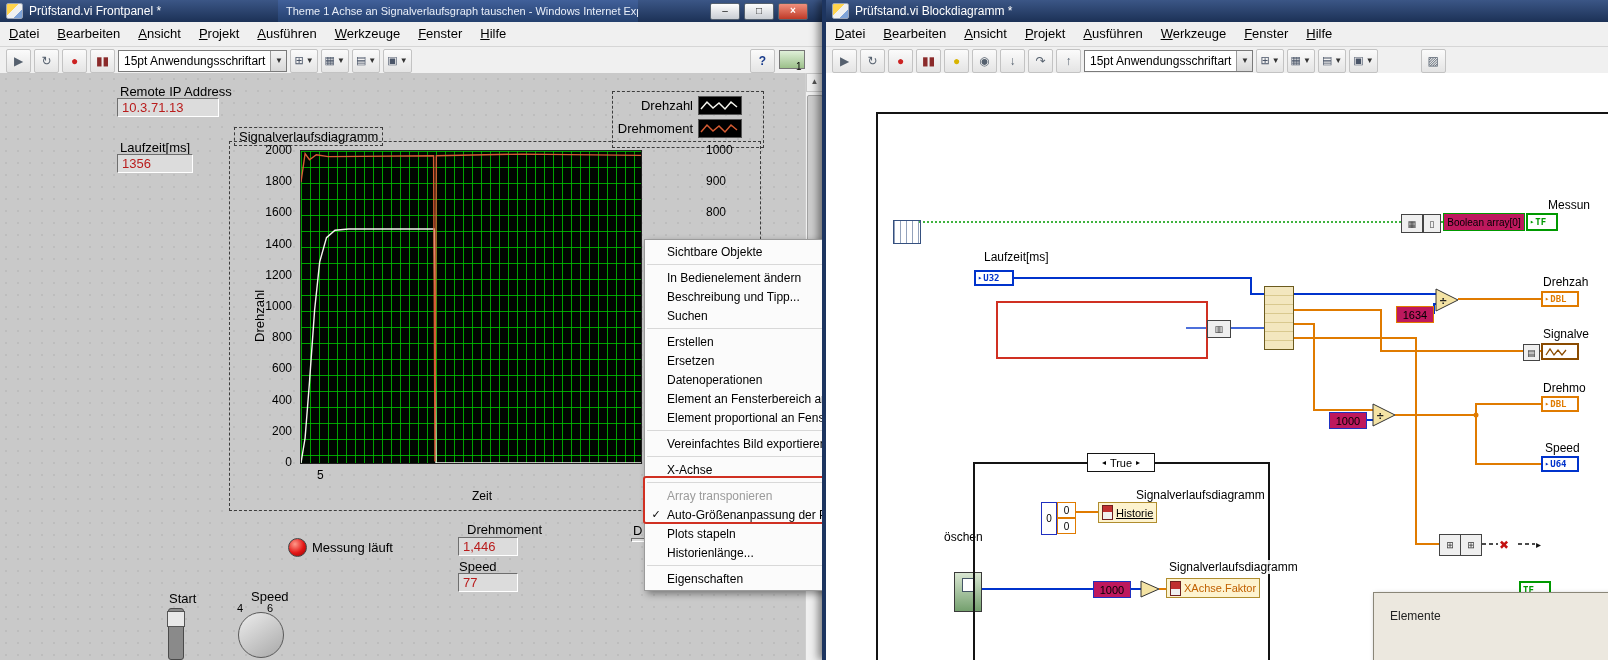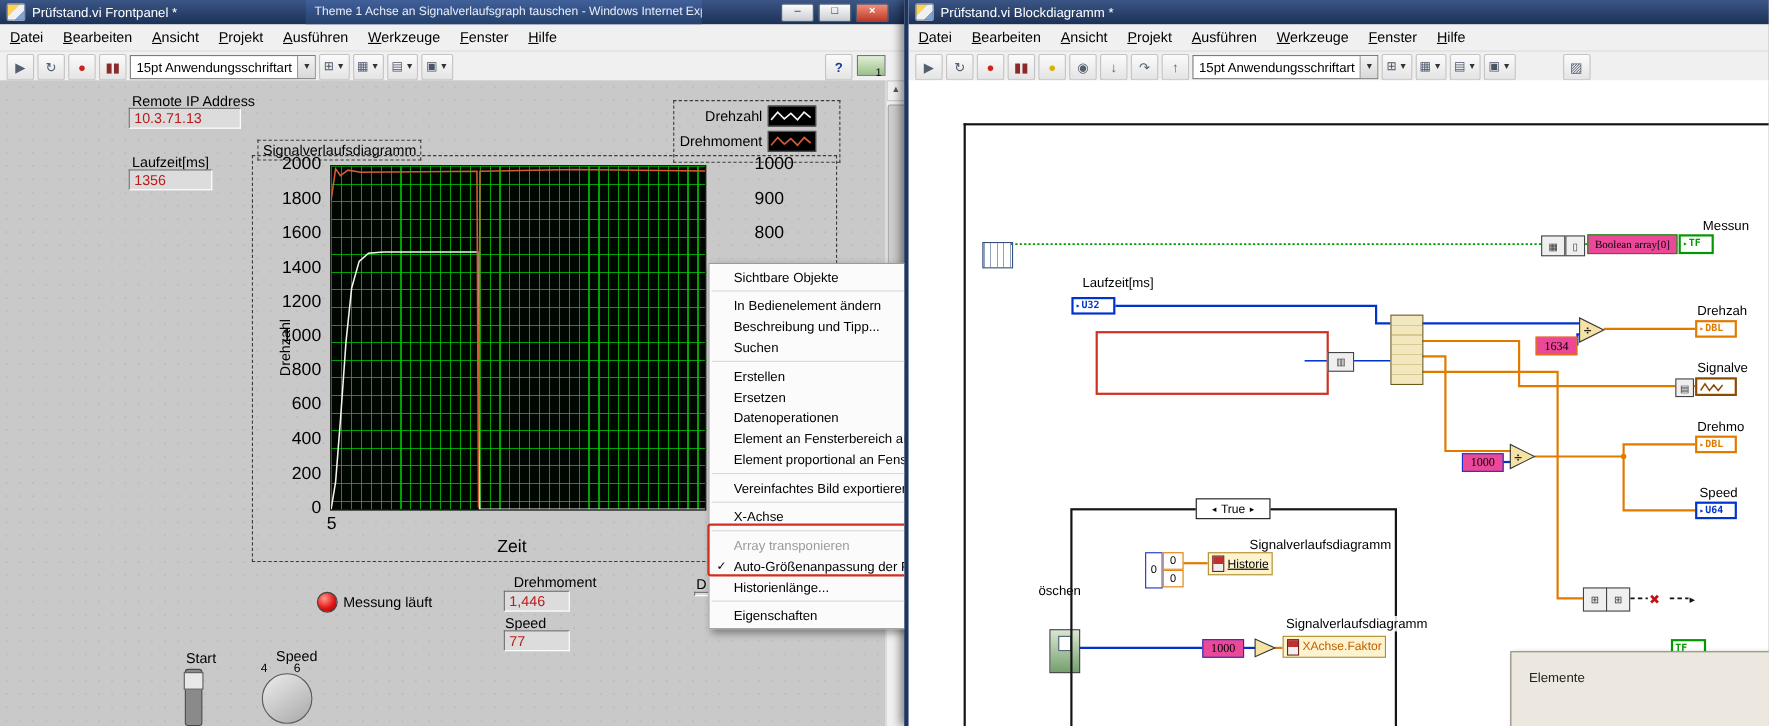--- a/index.html
+++ b/index.html
@@ -49,21 +49,21 @@
   .fp-label{position:absolute;font-size:13px;color:#000;white-space:nowrap;}
   .field{position:absolute;background:#dcdcdc;border-top:1px solid #6e6e6e;border-left:1px solid #6e6e6e;
          border-bottom:1px solid #fff;border-right:1px solid #fff;font-size:13px;padding:1px 4px;color:#b91c1c;
          white-space:nowrap;overflow:hidden;}
   .dashed-box{position:absolute;border:1px dashed #3c3c3c;}
   #plot{position:absolute;left:300px;top:150px;width:340px;height:312px;border:1px solid #1e1e1e;
         background-color:#000600;
         background-image:repeating-linear-gradient(to right,rgba(0,200,0,.8) 0 1px,transparent 1px 9px),
                          repeating-linear-gradient(to bottom,rgba(0,200,0,.8) 0 1px,transparent 1px 16px);}
   #plot svg{position:absolute;left:0;top:0;}
-  .tick{position:absolute;font-size:16px;color:#000;white-space:nowrap;}
+  .tick{position:absolute;font-size:12px;color:#000;white-space:nowrap;margin-left:20px;}
   #axis-title-y{position:absolute;left:252px;top:342px;transform:rotate(-90deg);transform-origin:left top;
         font-size:13px;}
   .legend-row{display:flex;align-items:center;height:23px;gap:5px;}
   .legend-label{width:76px;text-align:right;font-size:13px;}
   .legend-swatch{width:42px;height:17px;background:#000;border:1px solid #555;display:flex;align-items:center;}
   #led{position:absolute;left:288px;top:538px;width:17px;height:17px;border-radius:50%;
        background:radial-gradient(circle at 35% 30%,#ff9a8a,#e31515 55%,#8d0505);border:1px solid #444;}
   .knob{position:absolute;left:238px;top:612px;width:44px;height:44px;border-radius:50%;
         background:linear-gradient(145deg,#ededed,#a8a8a8);border:1px solid #5a5a5a;}
   .slide-switch{position:absolute;left:168px;top:608px;width:14px;height:50px;background:#8a8a8a;
@@ -91,21 +91,21 @@
   #bd-layer{position:absolute;left:10px;top:0;width:786px;height:660px;}
   #bd-rect{position:absolute;left:40px;top:112px;width:744px;height:546px;border-left:2px solid #141414;border-top:2px solid #141414;}
   .bd-label{position:absolute;font-size:12px;color:#000;white-space:nowrap;background:rgba(255,255,255,.85);}
   .term{position:absolute;display:flex;align-items:center;background:#fff;
         font:bold 9px "DejaVu Sans Mono",monospace;padding:0 2px;gap:1px;}
   .term .in-arrow{font-size:7px;}
   .term.blue{border:2px solid #0033cc;color:#0033cc;}
   .term.orange{border:2px solid #e07b00;color:#e07b00;}
   .term.green{border:2px solid #009900;color:#009900;}
   .term.brown{border:2px solid #8a4b00;color:#8a4b00;}
-  .const{position:absolute;background:#ec4899;font-size:11px;display:flex;align-items:center;justify-content:center;font-family:Liberation Serif, serif;}
+  .const{position:absolute;background:#be185d;font-size:11px;display:flex;align-items:center;justify-content:center;}
   .const.blue{border:1px solid #2030c0;}
   .const.orange{border:1px solid #e07b00;}
   .prop-node{position:absolute;background:#fdf3cf;border:1px solid #b08d2e;font-size:11px;display:flex;
              align-items:center;gap:3px;padding:0 3px;white-space:nowrap;}
   .prop-icon{width:9px;height:13px;background:linear-gradient(#c03030 50%,#f0f0f0 50%);border:1px solid #702020;flex:0 0 auto;}
   .prop-orange-text{color:#c06000;}
   #unbundle{position:absolute;left:428px;top:286px;width:28px;height:62px;border:1px solid #6b5a1e;
             background:repeating-linear-gradient(to bottom,#f3e7bf 0 8px,#d9c98f 8px 9px);}
   #input-box{position:absolute;left:178px;top:316px;width:172px;height:22px;border:2px solid #2040cc;border-radius:3px;
              background:#fff;font-size:12px;display:flex;align-items:center;justify-content:center;white-space:nowrap;}
@@ -329,20 +329,25 @@
         </div>
         <div class="cm-sep"></div>
         <div class="cm-item disabled">
           <span class="cm-check"></span>
           <span class="cm-label">Array transponieren</span>
           <span class="cm-arrow"></span>
         </div>
         <div class="cm-item">
           <span class="cm-check">✓</span>
           <span class="cm-label">Auto-Größenanpassung der Plotlegende</span>
+          <span class="cm-arrow"></span>
+        </div>
+        <div class="cm-item">
+          <span class="cm-check"></span>
+          <span class="cm-label">Plots stapeln</span>
           <span class="cm-arrow"></span>
         </div>
         <div class="cm-item">
           <span class="cm-check"></span>
           <span class="cm-label">Historienlänge...</span>
           <span class="cm-arrow"></span>
         </div>
         <div class="cm-sep"></div>
         <div class="cm-item">
           <span class="cm-check"></span>

